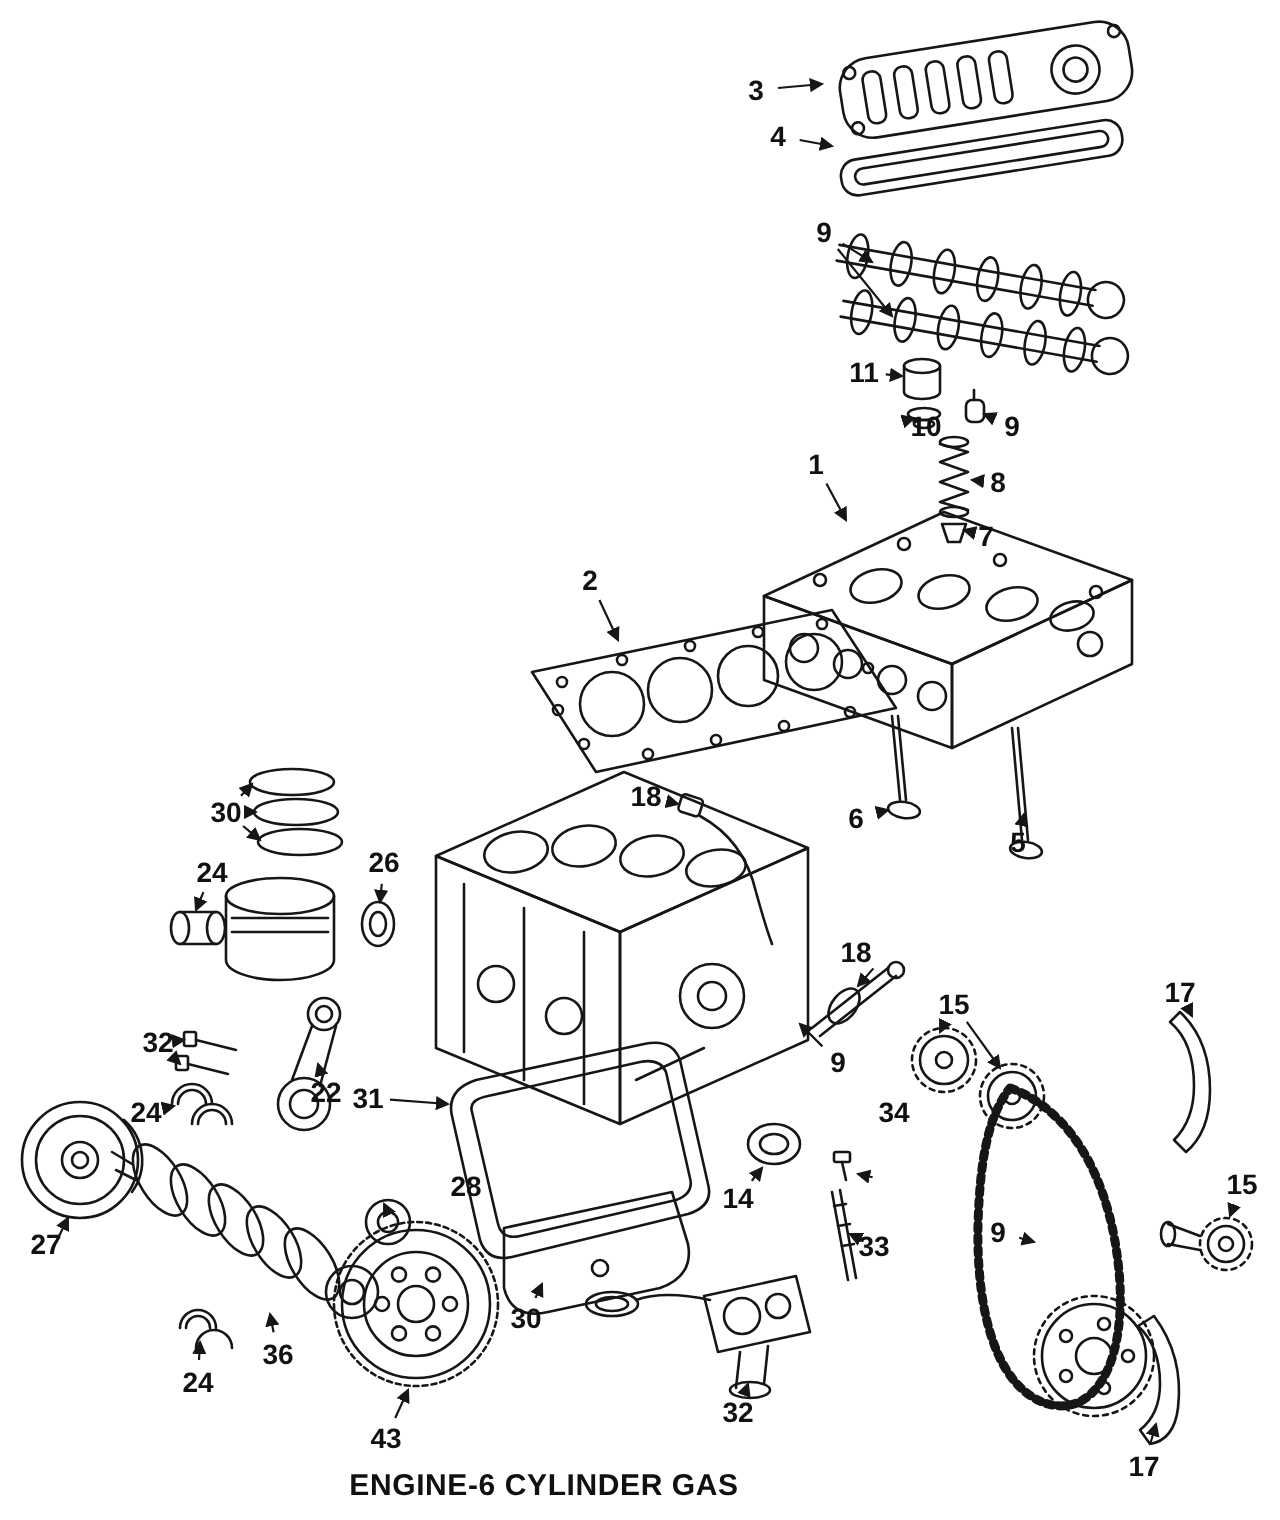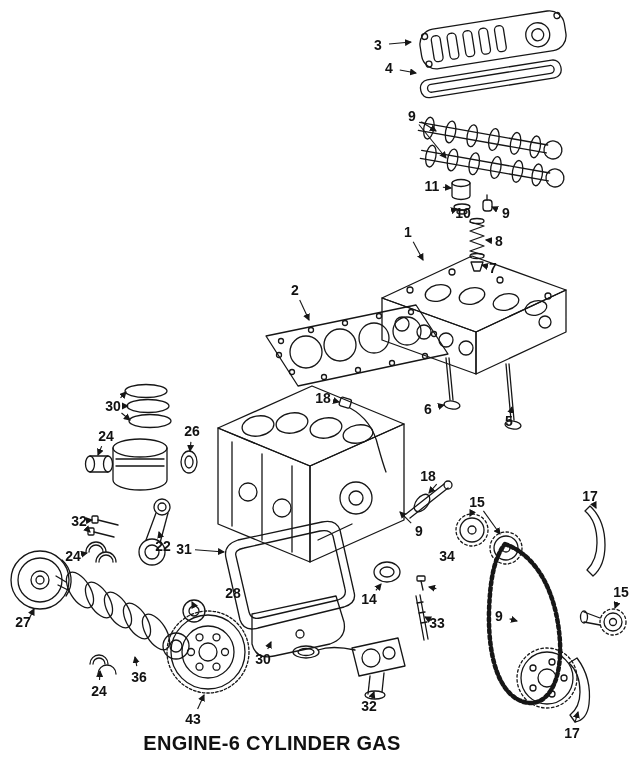--- a/index.html
+++ b/index.html
@@ -1,20 +1,20 @@
 <!DOCTYPE html>
 <html><head>
 <meta charset="utf-8">
 <style>
   html,body{margin:0;padding:0;background:#fff;}
   .stage{position:relative;width:640px;height:760px;background:#fff;font-family:"Liberation Sans",sans-serif;overflow:hidden;}
   .stage svg{position:absolute;left:0;top:0;}
   #callout-layer{position:absolute;left:0;top:0;width:100%;height:100%;pointer-events:none;}
   .callout{position:absolute;transform:translate(-50%,-50%);font-weight:bold;font-size:14px;color:#111;line-height:1;}
-  .caption{position:absolute;left:272px;top:743px;transform:translate(-50%,-50%);font-weight:bold;font-size:20px;letter-spacing:.3px;color:#111;white-space:nowrap;}
+  .caption{position:absolute;left:272px;top:743px;transform:translate(-50%,-50%);font-weight:bold;font-size:15px;letter-spacing:.3px;color:#111;white-space:nowrap;}
 </style>
 </head>
 <body>
 
 <div class="stage">
 
 <svg width="640" height="760" viewBox="0 0 640 760">
 <defs>
   <marker id="arrowhead" viewBox="0 0 10 10" refX="8.5" refY="5" markerWidth="6.5" markerHeight="6.5" orient="auto-start-reverse">
     <path d="M0,0 L10,5 L0,10 z" fill="#161616"></path>

